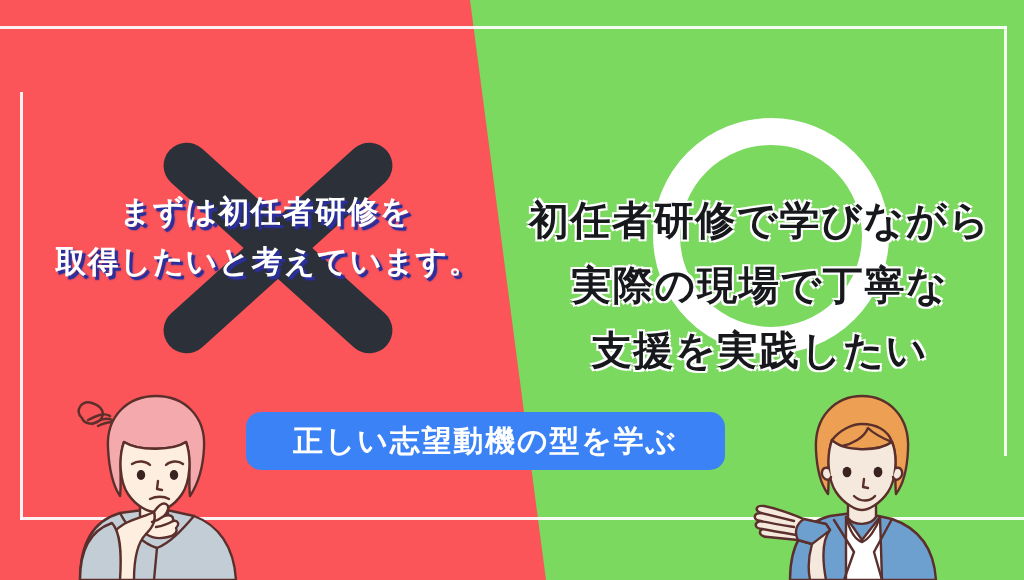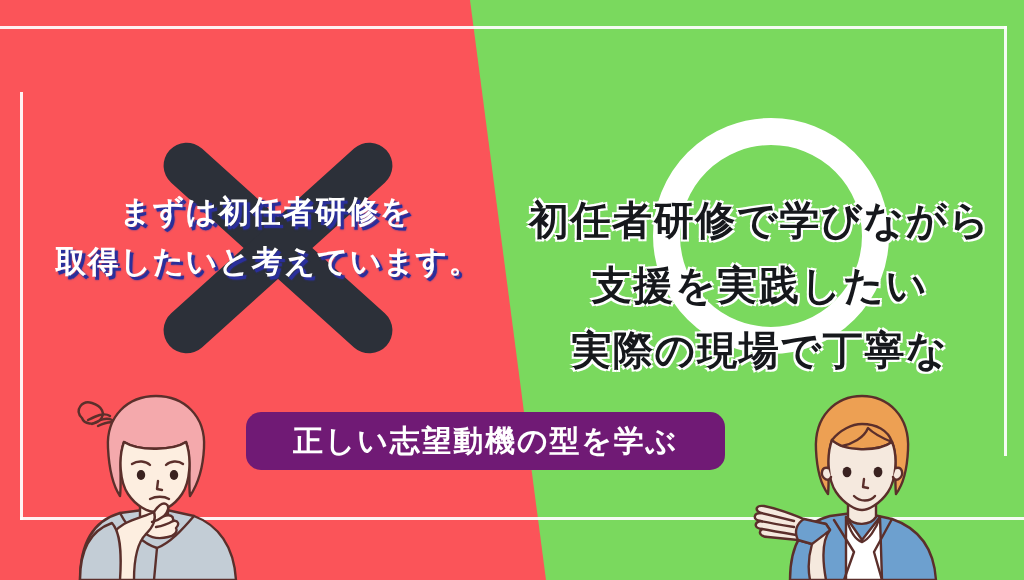--- a/index.html
+++ b/index.html
@@ -106,21 +106,21 @@
   }
   .right-text .rline { display: block; }
 
   
   .badge {
     position: absolute;
     left: 246px;
     top: 412px;
     width: 479px;
     height: 58px;
-    background: #701a75;
+    background: #3b82f6;
     border-radius: 15px;
     display: flex;
     align-items: center;
     justify-content: center;
   }
   .badge-label {
     color: #ffffff;
     font-size: 30px;
     font-weight: 700;
     letter-spacing: 0.06em;
@@ -155,22 +155,22 @@
 
   <div class="omark"></div>
 
   <div class="text-block left-text">
     <div class="line-1">まずは初任者研修を</div>
     <div class="line-2">取得したいと考えています。</div>
   </div>
 
   <div class="text-block right-text">
     <span class="rline">初任者研修で学びながら</span>
+    <span class="rline">実際の現場で丁寧な</span>
     <span class="rline">支援を実践したい</span>
-    <span class="rline">実際の現場で丁寧な</span>
   </div>
 
   <div class="badge">
     <span class="badge-label">正しい志望動機の型を学ぶ</span>
   </div>
 
   <svg class="person person-left" viewBox="0 0 190 200">
     <g fill="none" stroke="#5b2f2b" stroke-width="2.4" stroke-linecap="round" stroke-linejoin="round">
 
       <g>

